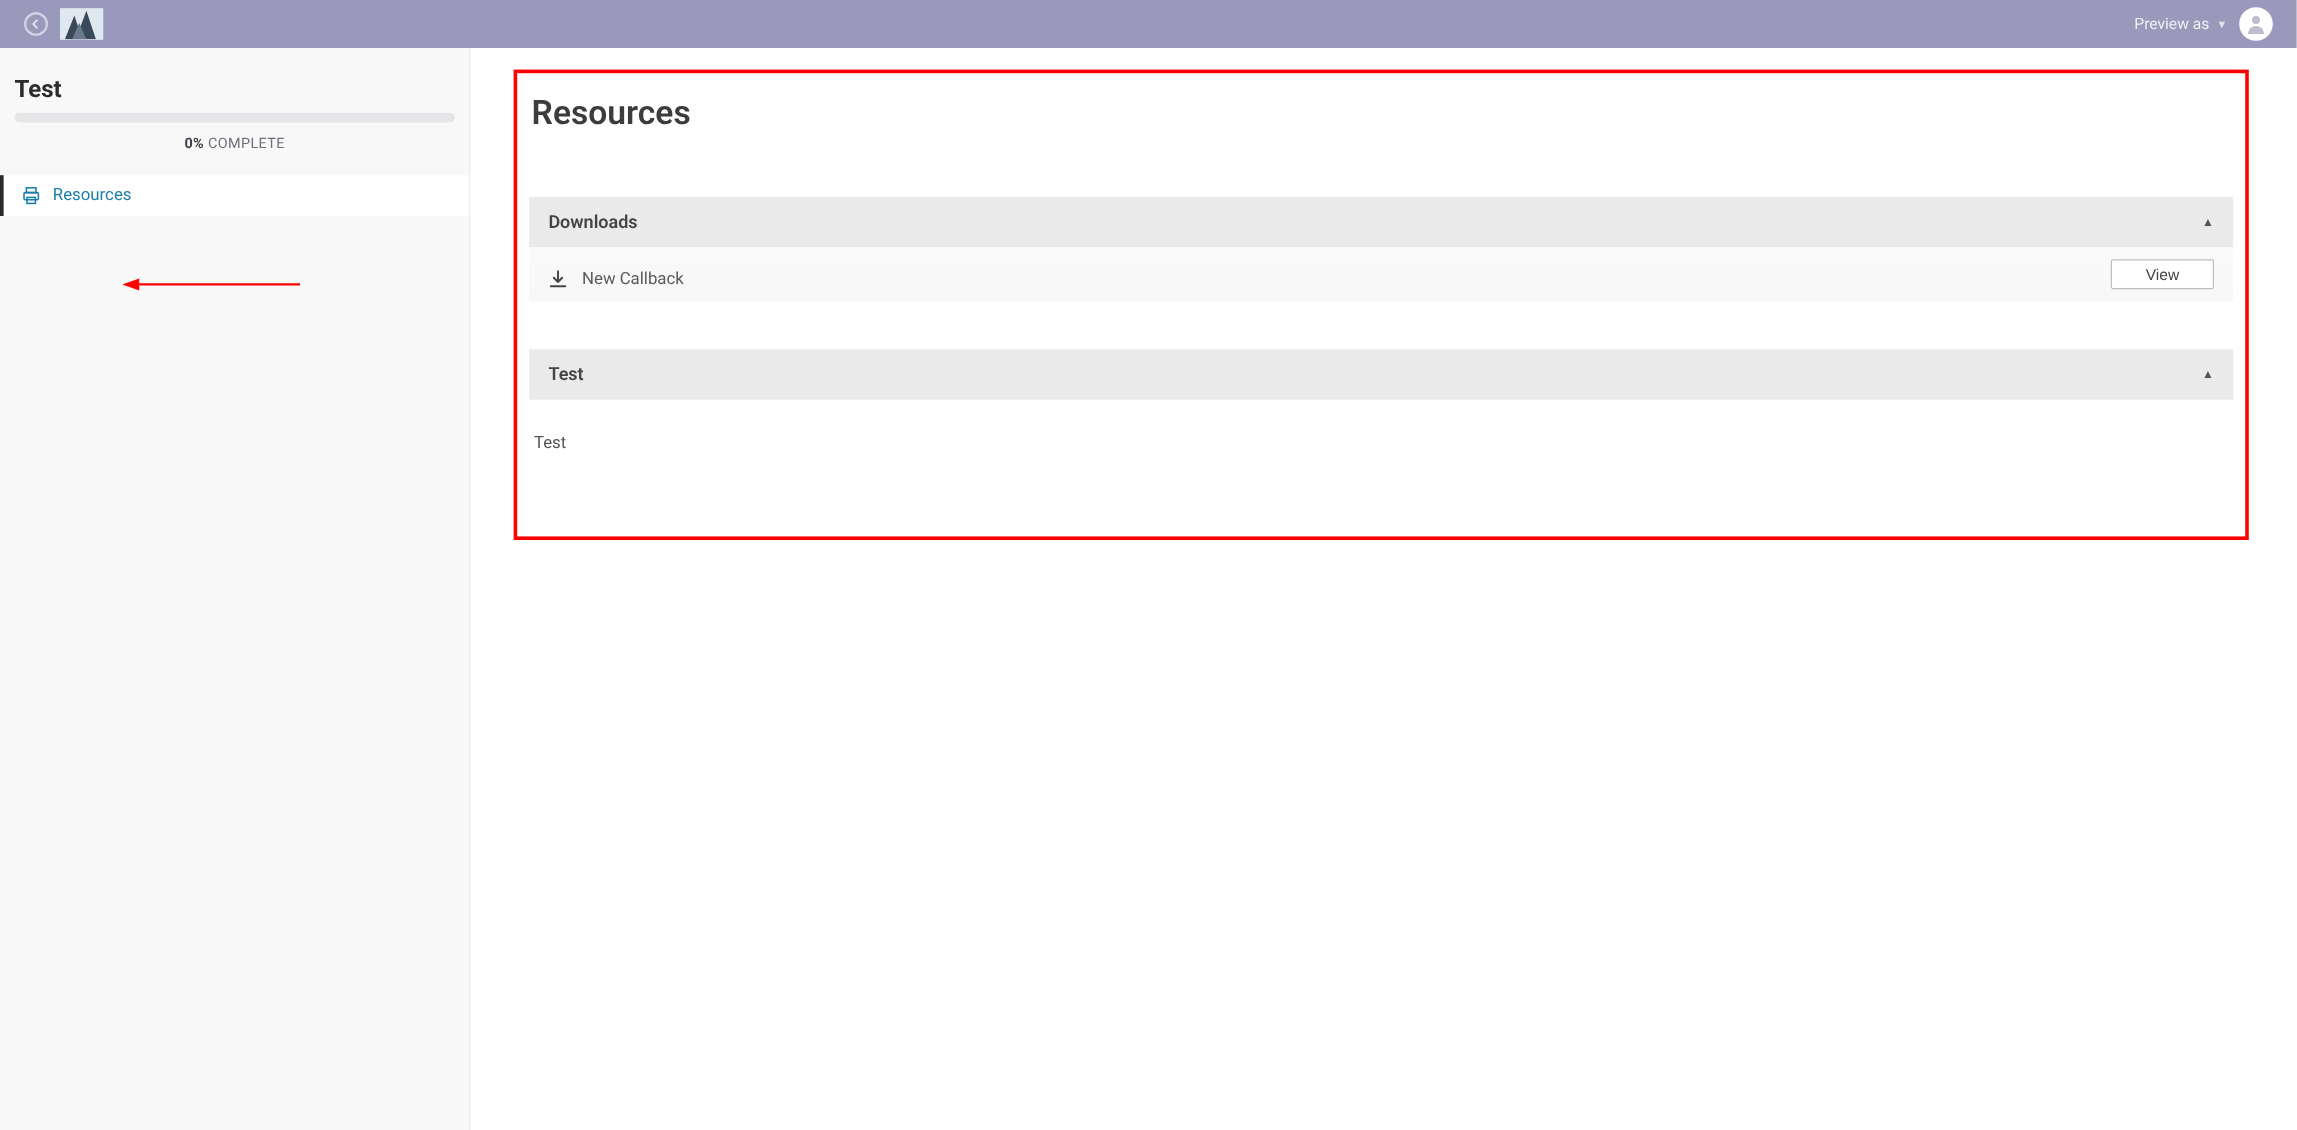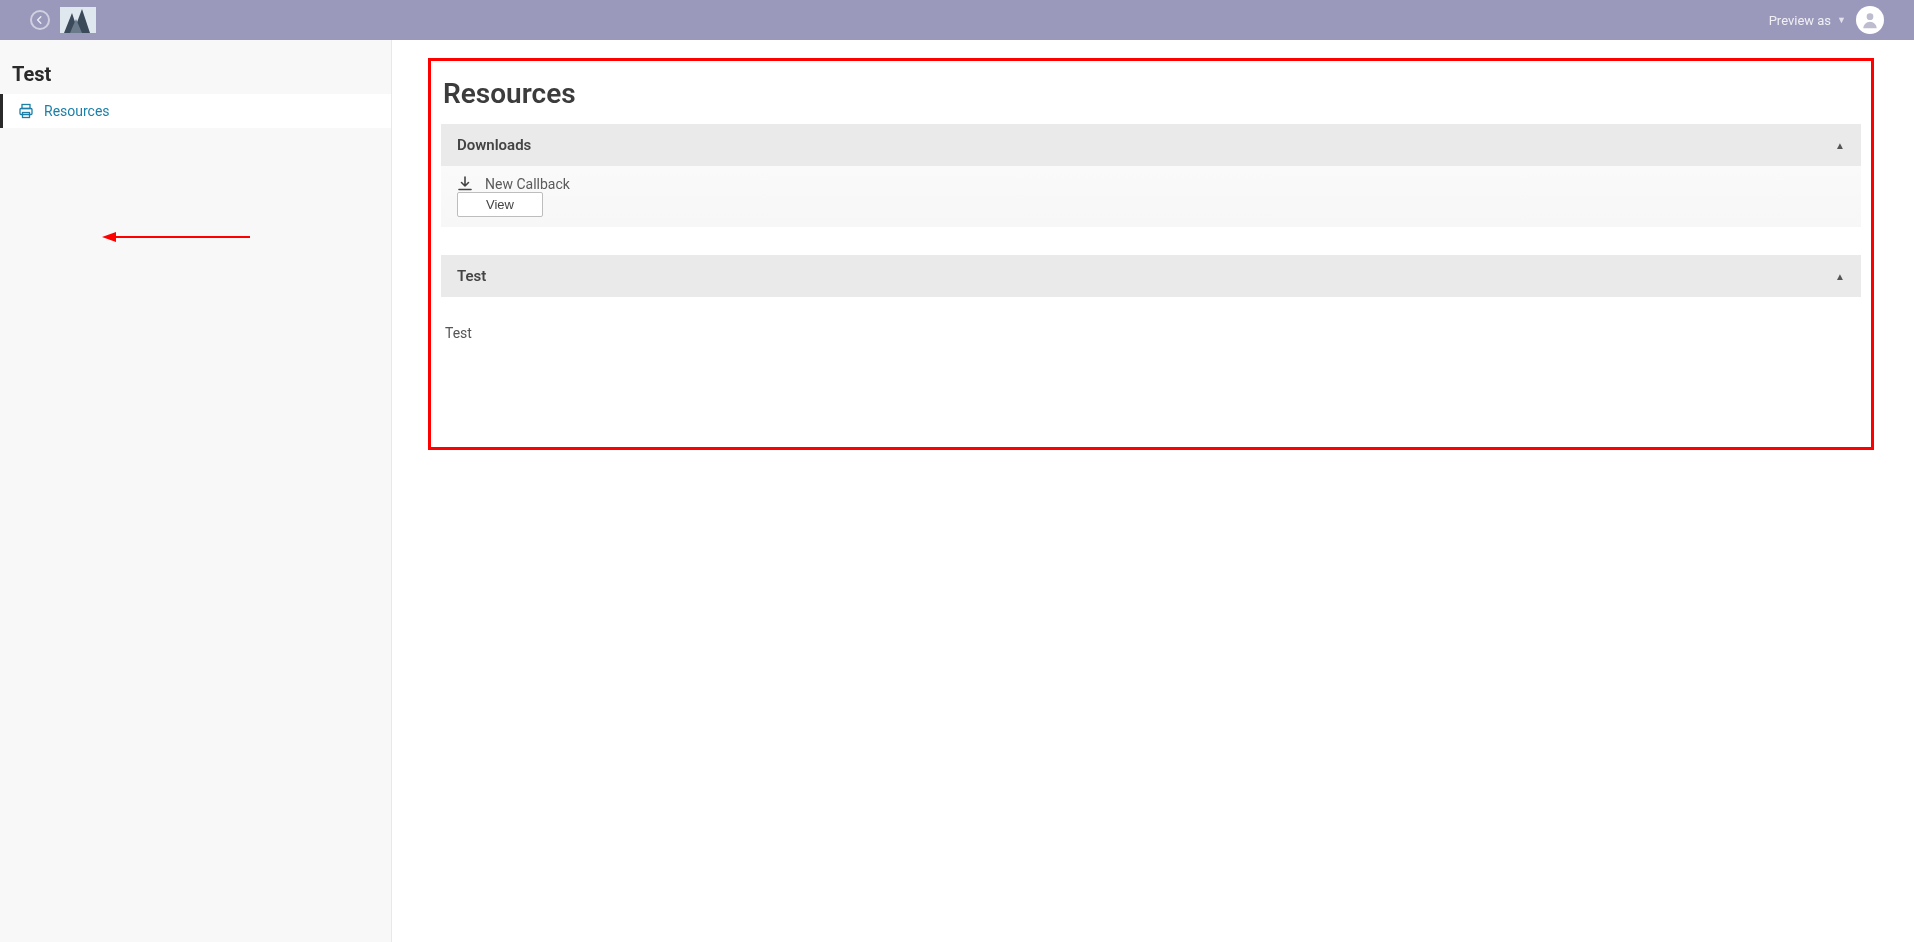--- a/index.html
+++ b/index.html
@@ -12,21 +12,21 @@
     height: 942px;
     overflow: hidden;
   }
 
   
   .topbar {
     height: 40px;
     background: #9a98bb;
     display: flex;
     align-items: center;
-    padding: 0 30px;
+    padding: 0 20px;
     color: #fff;
   }
   .topbar-left { display: flex; align-items: center; gap: 10px; }
   .back-circle {
     width: 20px; height: 20px;
     border-radius: 50%;
     border: 2px solid rgba(255,255,255,0.55);
     display: flex; align-items: center; justify-content: center;
     color: rgba(255,255,255,0.7);
     font-size: 11px;
@@ -139,27 +139,28 @@
 
   .section { margin: 0 0 28px 0; }
   .section-header {
     background: #eaeaea;
     color: #444;
     font-weight: 600;
     font-size: 15px;
     padding: 12px 16px;
     display: flex; align-items: center; justify-content: space-between;
     cursor: pointer;
+    margin-top: 40px;
   }
   .section-header .chev { font-size: 10px; color: #555; }
 
   .row {
     background: linear-gradient(#fafafa,#f7f7f7);
     padding: 10px 16px;
-    display: flex; align-items: flex-start; justify-content: space-between; flex-direction: column;
+    display: flex; align-items: flex-end; justify-content: space-between;
   }
   .row-left { display: flex; align-items: center; gap: 12px; color: #555; }
   .row-left .row-icon { width: 16px; height: 16px; display:flex; align-items:center; justify-content:center; }
   .row-left .row-icon svg { stroke: #444; fill: none; }
   .row-label { font-size: 14px; color: #5a5a5a; }
 
   .btn {
     border: 1px solid #bdbdbd;
     background: #fff;
     color: #444;
@@ -204,20 +205,26 @@
           <path d="M4 22c0-4.4 3.6-8 8-8s8 3.6 8 8z"></path>
         </svg>
     </div>
   </div>
 </div>
 
 <div class="layout">
 
   <div class="sidebar">
     <div class="course-title">Test</div>
+    <div class="progress-wrap">
+      <div class="progress-bar"></div>
+      <div class="progress-text">
+        <b>0%</b><span> COMPLETE</span>
+      </div>
+    </div>
     <div class="nav-list">
       <div class="nav-item active">
         <span class="nav-icon">
           <svg viewBox="0 0 16 16" width="16" height="16">
               <rect x="4" y="1.5" width="8" height="4" stroke-width="1.3"></rect>
               <rect x="2" y="5.5" width="12" height="6" rx="1" stroke-width="1.3"></rect>
               <rect x="4.5" y="9.5" width="7" height="5" stroke-width="1.3"></rect>
             </svg>
         </span>
         <span>Resources</span>

